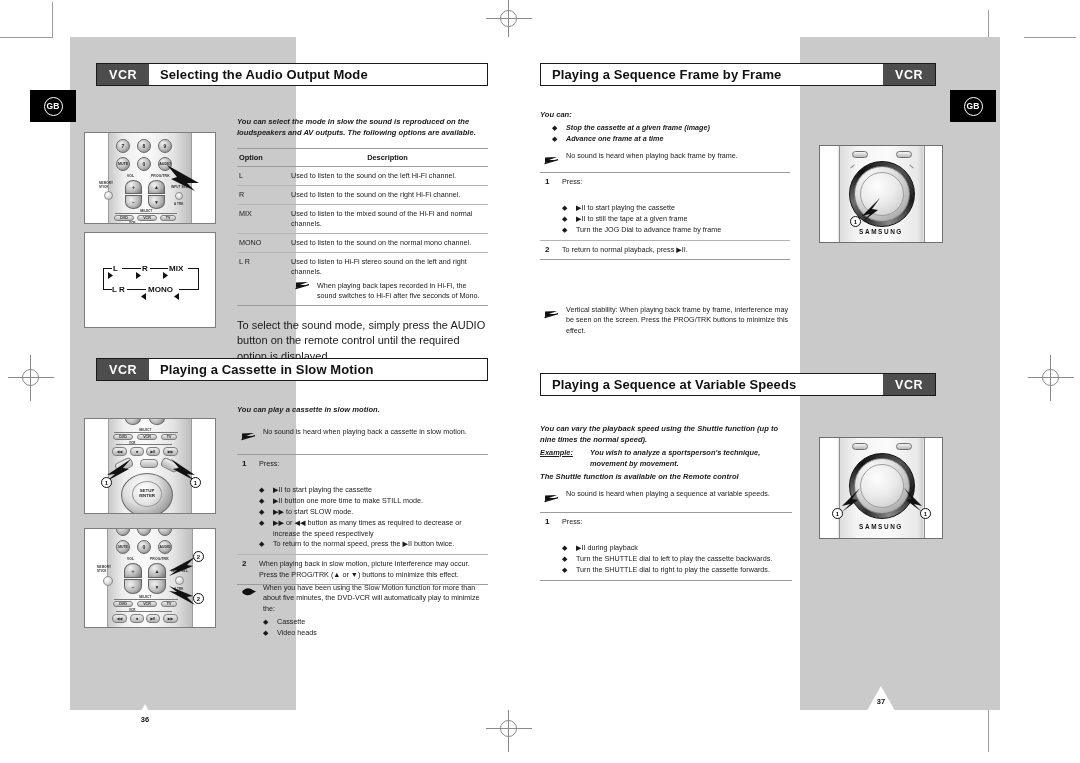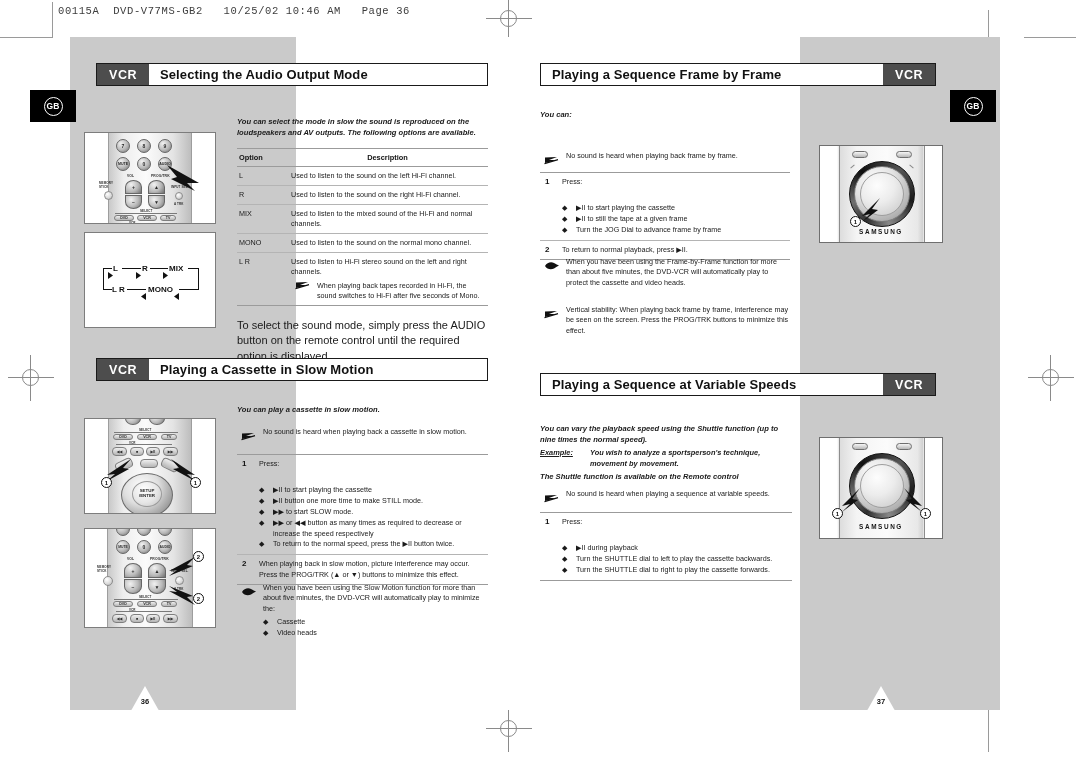--- a/index.html
+++ b/index.html
@@ -236,21 +236,20 @@
     font-size: 7.5px; font-weight: bold; color: #111;
   }
 </style>
 </head>
 <body>
 
 <div class="page-root">
 
   <div class="slug-rule"></div>
   <div class="slug-rule-h"></div>
-  <div class="slug">00115A  DVD-V77MS-GB2   10/25/02 10:46 AM   Page 36</div>
 
   <div class="regmark" style="left:486px; top:-4px;">
       <i></i>
     </div>
   <div class="regmark" style="left:486px; top:706px;">
       <i></i>
     </div>
   <div class="regmark" style="left:8px; top:355px;">
       <i></i>
     </div>
@@ -534,31 +533,41 @@
     </div>
     <div class="callout" style="left:108px; top:22px;">2</div>
     <div class="pointer" style="position:absolute; left:78px; top:56px;">
       <svg width="34" height="22" viewBox="0 0 34 22">
           <path d="M32 20 L6 6 L14 7 L6 1 L30 11 L24 12 Z" fill="#111"></path>
         </svg>
     </div>
     <div class="callout" style="left:108px; top:64px;">2</div>
   </div>
 
-  <div class="pagenum" style="left:128px; top:686px;">
+  <div class="pagenum" style="left:128px; top:704px;">
     <div class="tri"></div>
     <div class="num">36</div>
   </div>
 
   <div class="head-bar right-badge" style="left:540px; top:63px; width:396px;">
     <div class="head-vcr">VCR</div>
     <div class="head-title">Playing a Sequence Frame by Frame</div>
   </div>
 
   <div class="intro" style="left:540px; top:110px; width:250px;">You can:</div>
+  <div style="position:absolute; left:552px; top:123px; width:248px;">
+    <div class="bl">
+        <span class="dot">◆</span>
+        <span class="tx" style="font-weight:bold; font-style:italic; font-size:7.2px;">Stop the cassette at a given frame (image)</span>
+      </div>
+    <div class="bl">
+        <span class="dot">◆</span>
+        <span class="tx" style="font-weight:bold; font-style:italic; font-size:7.2px;">Advance one frame at a time</span>
+      </div>
+  </div>
   <div class="note" style="position:absolute; left:540px; top:146px; width:250px;">
     <span class="mark">
       <svg width="15" height="9" viewBox="0 0 15 9">
           <path d="M1 7 L13 4 L5 4 L13 1 L1 1.5 Z" fill="#111"></path>
           <path d="M0.5 7.6 L14 3.6" stroke="#111" stroke-width="1.1" fill="none"></path>
         </svg>
     </span>
     <span class="tx">No sound is heard when playing back frame by frame.</span>
   </div>
 
@@ -582,28 +591,20 @@
             </div>
         </div>
       </div>
     </div>
     <div class="step" style="border-top:1.1px solid #b4b4b4;">
       <div class="step-no">2</div>
       <div class="step-body">To return to normal playback, press ▶II.</div>
     </div>
   </div>
 
-  <div class="note" style="position:absolute; left:540px; top:252px; width:250px;">
-    <span class="mark">
-      <svg width="16" height="11" viewBox="0 0 16 11">
-          <path d="M1 6 C3 2.5, 7 1.5, 10 3 C12 4, 13.5 5, 15 5.6 C13.5 6.4, 12 7.4, 10 8.4 C7 9.9, 3 9.2, 1 6 Z" fill="#111"></path>
-        </svg>
-    </span>
-    <span class="tx">When you have been using the Frame-by-Frame function for more than about five minutes, the DVD-VCR will automatically play to protect the cassette and video heads.</span>
-  </div>
   <div class="note" style="position:absolute; left:540px; top:300px; width:250px;">
     <span class="mark">
       <svg width="15" height="9" viewBox="0 0 15 9">
           <path d="M1 7 L13 4 L5 4 L13 1 L1 1.5 Z" fill="#111"></path>
           <path d="M0.5 7.6 L14 3.6" stroke="#111" stroke-width="1.1" fill="none"></path>
         </svg>
     </span>
     <span class="tx">Vertical stability: When playing back frame by frame, interference may be seen on the screen. Press the PROG/TRK buttons to minimize this effect.</span>
   </div>
 

